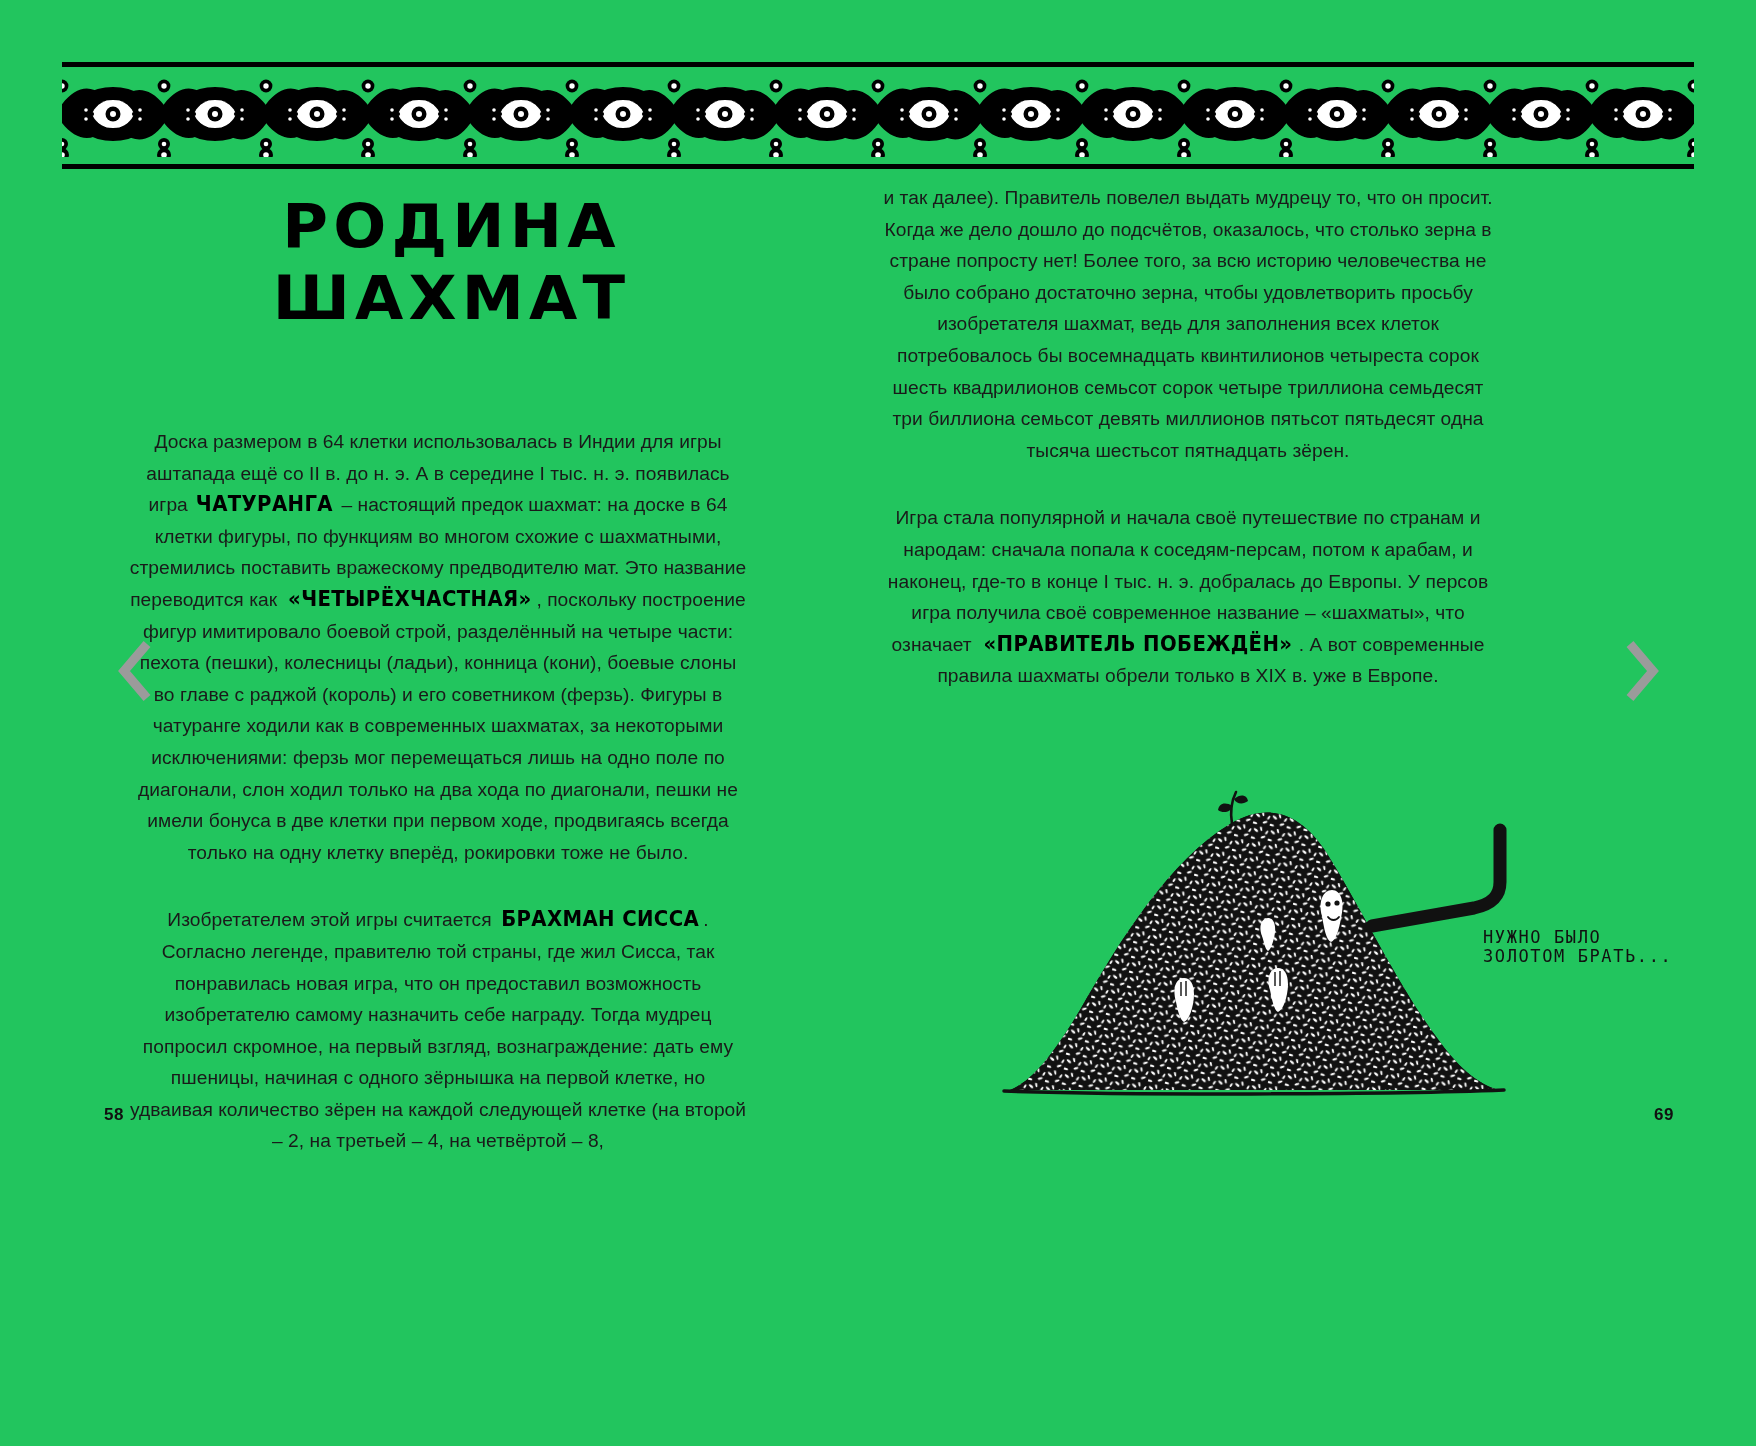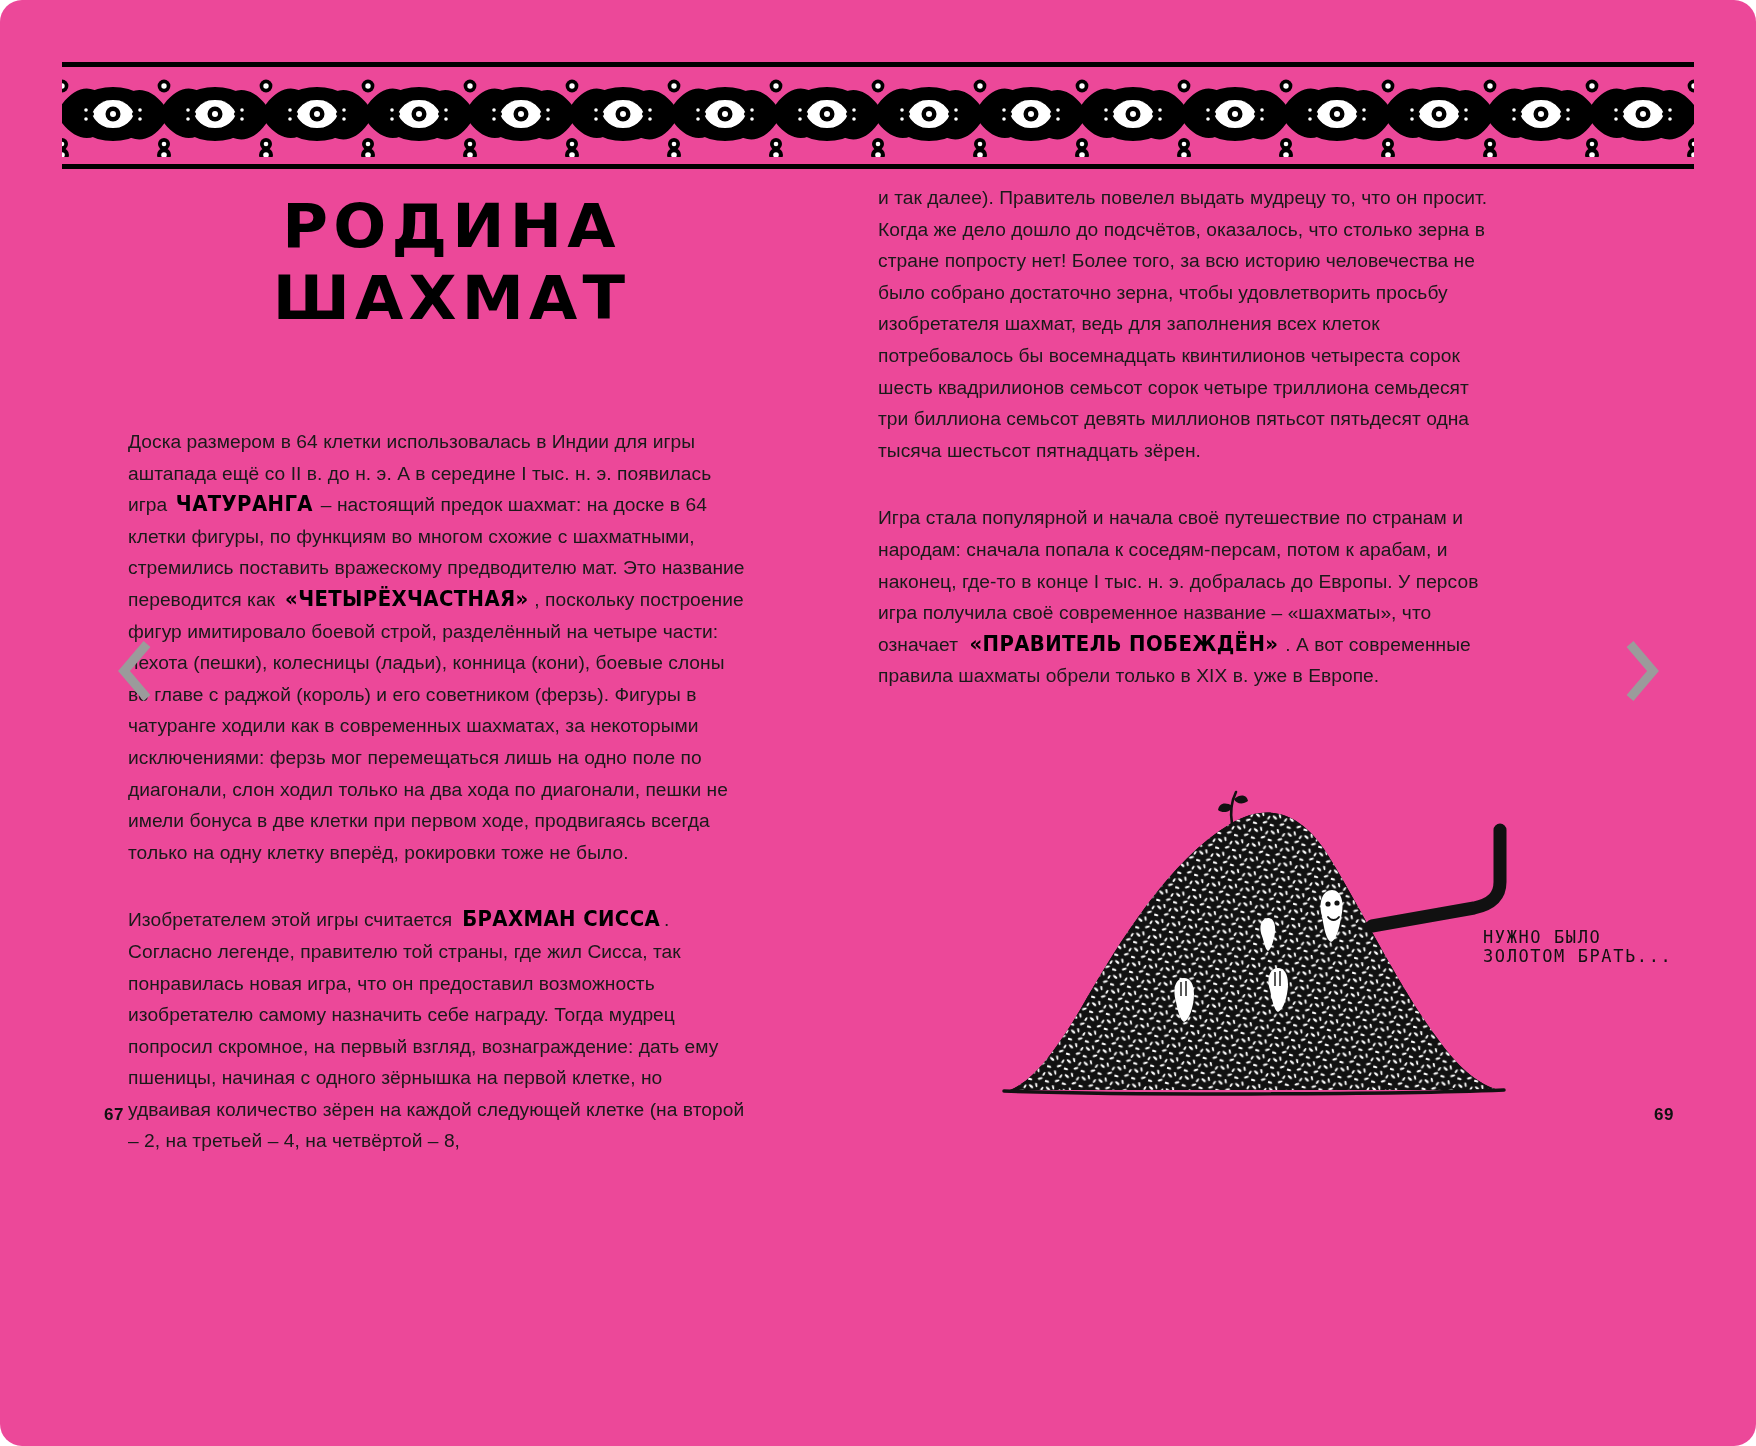--- a/index.html
+++ b/index.html
@@ -11,22 +11,21 @@
     width: 1756px; height: 1446px;
     position: relative;
     font-family: "Liberation Sans", sans-serif;
     color: #111111;
     overflow: hidden;
   }
 
   .page {
     position: absolute;
     inset: 0;
-    background: #ec4899;
-    border-radius: 22px;
+    background: #22c55e;
   }
 
   
   .ornament-band {
     position: absolute;
     left: 62px;
     top: 62px;
     width: 1632px;
     height: 108px;
   }
@@ -55,21 +54,21 @@
     color: #000;
     margin: 8px 0 0 0;
     padding: 0 0 0 26px;
     transform: scaleX(1.04);
     transform-origin: center;
   }
   .title-line2 { display: block; }
 
   .body-par {
     margin: 0 0 27px 0;
-    text-align: left;
+    text-align: center;
     hyphens: manual;
   }
   .body-par:last-child { margin-bottom: 0; margin-top: 36px; }
   .first-par { margin-top: 92px; }
 
   .kw {
     font-family: "DejaVu Sans", sans-serif;
     font-weight: 700;
     font-size: 20.5px;
     letter-spacing: 0.4px;
@@ -253,16 +252,16 @@
 
       <g>
         <path d="M 500 40 L 500 92 C 500 106, 492 114, 474 118 L 372 136" fill="none" stroke="#111" stroke-width="13" stroke-linecap="round" stroke-linejoin="round"></path>
       </g>
     </svg>
   </div>
 
   <div class="bubble-text">НУЖНО БЫЛО
 ЗОЛОТОМ БРАТЬ...</div>
 
-  <div class="page-num page-num-left">67</div>
+  <div class="page-num page-num-left">58</div>
   <div class="page-num page-num-right">69</div>
 
 </div>
 
 </body></html>

